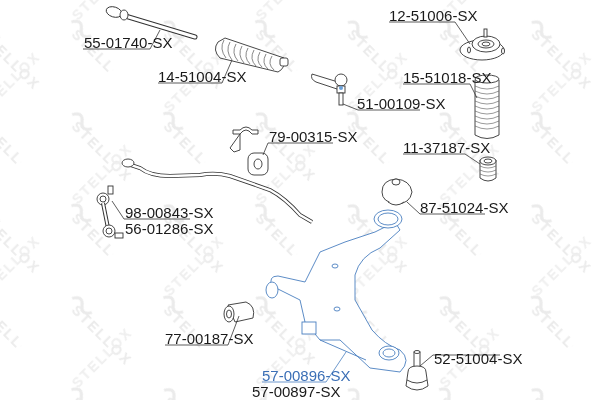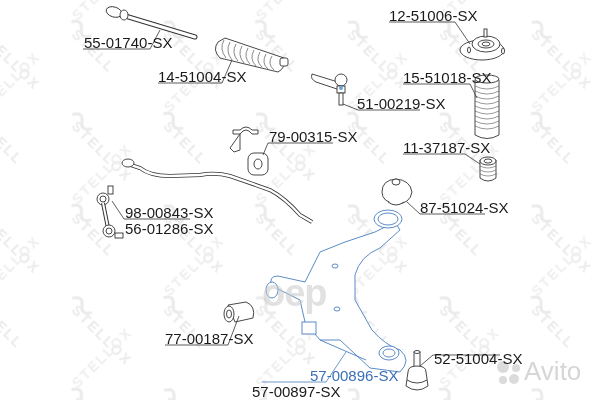--- a/index.html
+++ b/index.html
@@ -13,21 +13,21 @@
   svg.layer { position: absolute; left: 0; top: 0; }
   .label {
     position: absolute;
     font-family: "Liberation Sans", sans-serif;
     font-size: 15px;
     line-height: 12px;
     color: #1a1a1a;
     white-space: nowrap;
     cursor: pointer;
   }
-  .label.hl { color: #3b6fb6; margin-left: 48px; }
+  .label.hl { color: #3b6fb6; }
   .oep {
     position: absolute;
     left: 262px; top: 272px;
     font-family: "Liberation Sans", sans-serif;
     font-size: 38px;
     font-weight: bold;
     color: rgba(200,200,200,0.55);
     letter-spacing: -1px;
     pointer-events: none;
   }
@@ -213,35 +213,25 @@
       <path d="M407 202 L420 214 L485 214"></path>
 
       <path d="M165 345 L228 345 L239 316"></path>
 
       <path d="M420 366 L433 355 L500 355"></path>
     </g>
 
     <path d="M262 382 L326 382 L346 352" fill="none" stroke="#4a7fc0" stroke-width="0.8"></path>
   </svg>
 
-  <div class="oep">оер</div>
-
-  <div class="avito">
-    <svg width="30" height="30" style="position:absolute;left:0;top:2px">
-      <circle cx="9" cy="9" r="6" fill="rgba(215,215,215,0.9)"></circle>
-      <circle cx="22" cy="10" r="4" fill="rgba(215,215,215,0.9)"></circle>
-      <circle cx="9" cy="22" r="4" fill="rgba(215,215,215,0.9)"></circle>
-      <circle cx="20" cy="21" r="5" fill="rgba(215,215,215,0.9)"></circle>
-    </svg>
-    <span class="avito-text">Avito</span>
-  </div>
+
 
   <div class="label" style="left:84px;top:37px">55-01740-SX</div>
   <div class="label" style="left:158px;top:71px">14-51004-SX</div>
-  <div class="label" style="left:357px;top:98px">51-00219-SX</div>
+  <div class="label" style="left:357px;top:98px">51-00109-SX</div>
   <div class="label" style="left:389px;top:10px">12-51006-SX</div>
   <div class="label" style="left:403px;top:72px">15-51018-SX</div>
   <div class="label" style="left:403px;top:142px">11-37187-SX</div>
   <div class="label" style="left:269px;top:131px">79-00315-SX</div>
   <div class="label" style="left:125px;top:207px">98-00843-SX</div>
   <div class="label" style="left:125px;top:223px">56-01286-SX</div>
   <div class="label" style="left:420px;top:202px">87-51024-SX</div>
   <div class="label" style="left:165px;top:333px">77-00187-SX</div>
   <div class="label hl" style="left:262px;top:370px">57-00896-SX</div>
   <div class="label" style="left:252px;top:386px">57-00897-SX</div>

